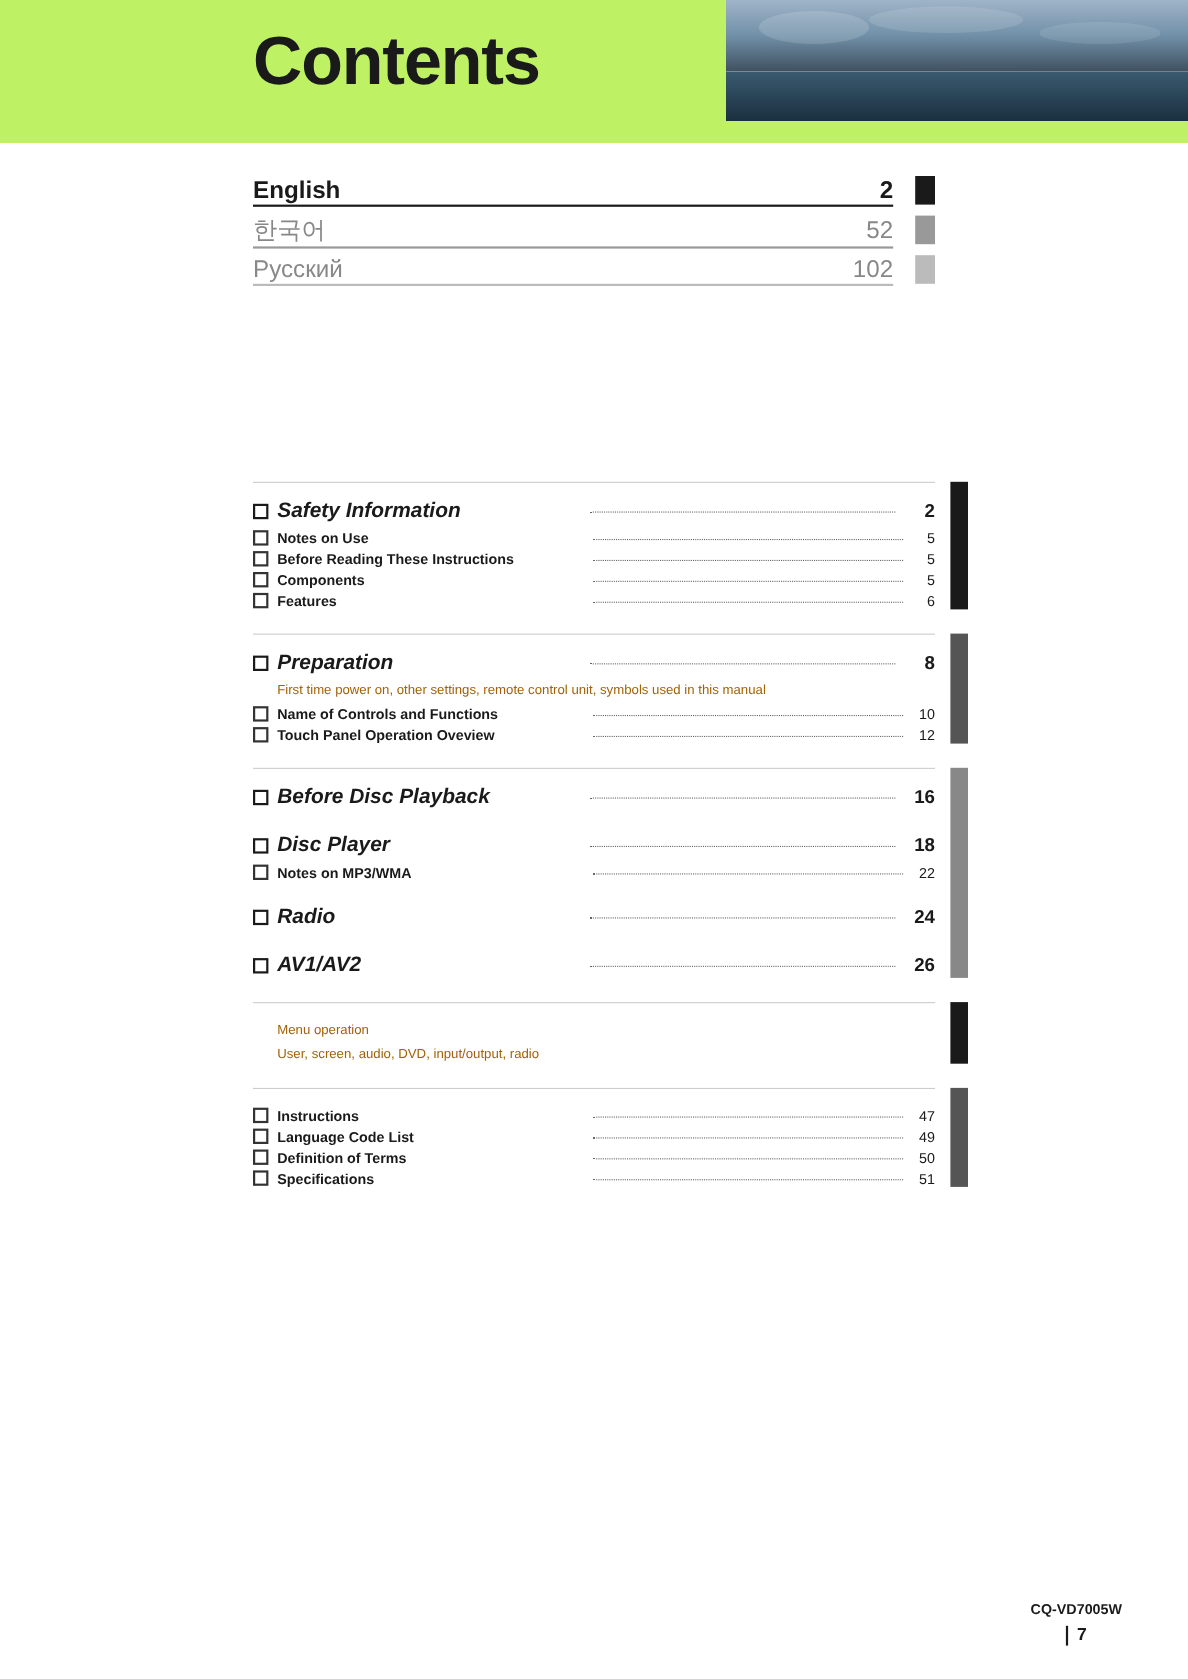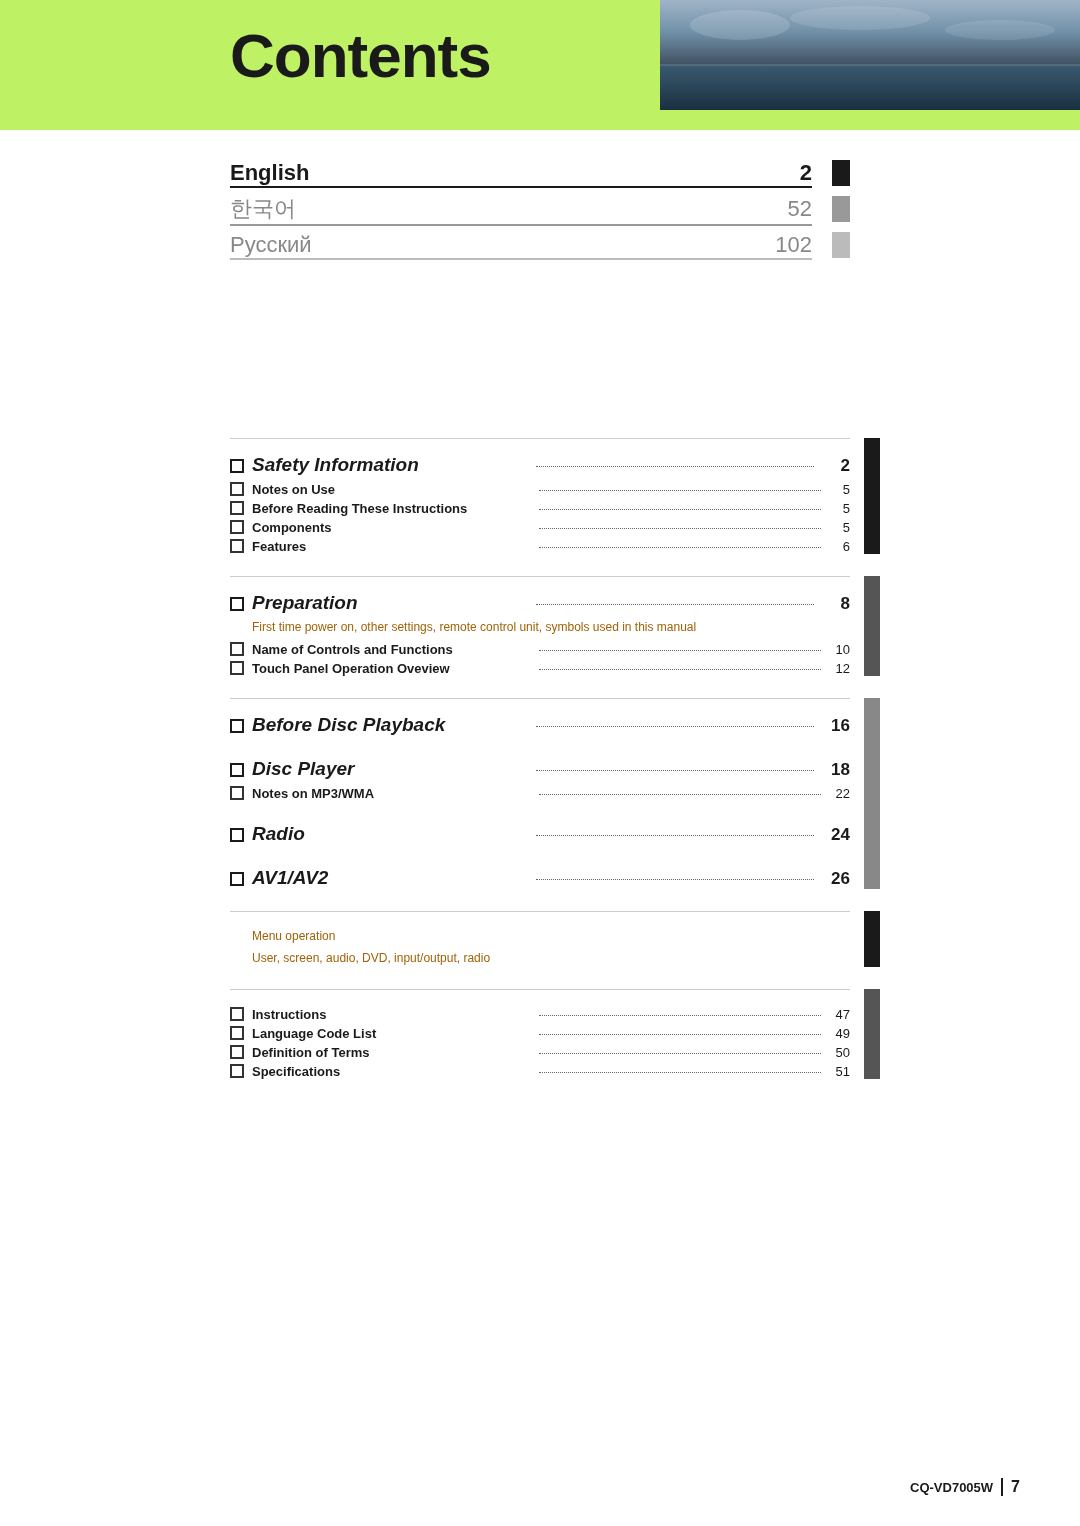--- a/index.html
+++ b/index.html
@@ -221,20 +221,21 @@
     }
 
     
     .footer {
       position: absolute;
       bottom: 20px;
       right: 230px;
       display: flex;
       align-items: center;
       gap: 8px;
+      flex-direction: column;
     }
 
     .footer-model {
       font-size: 13px;
       font-weight: 700;
       color: #1a1a1a;
     }
 
     .footer-page {
       font-size: 16px;

